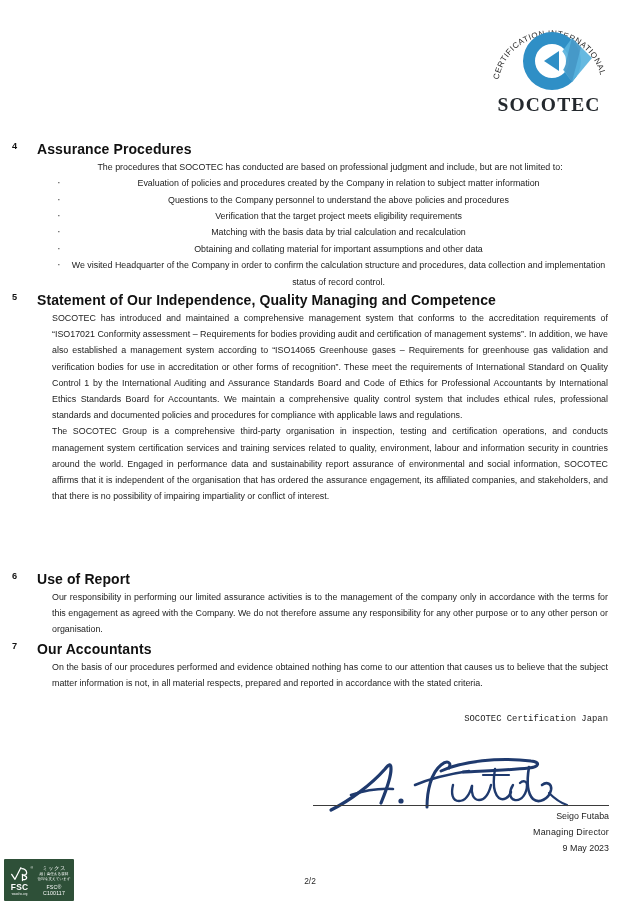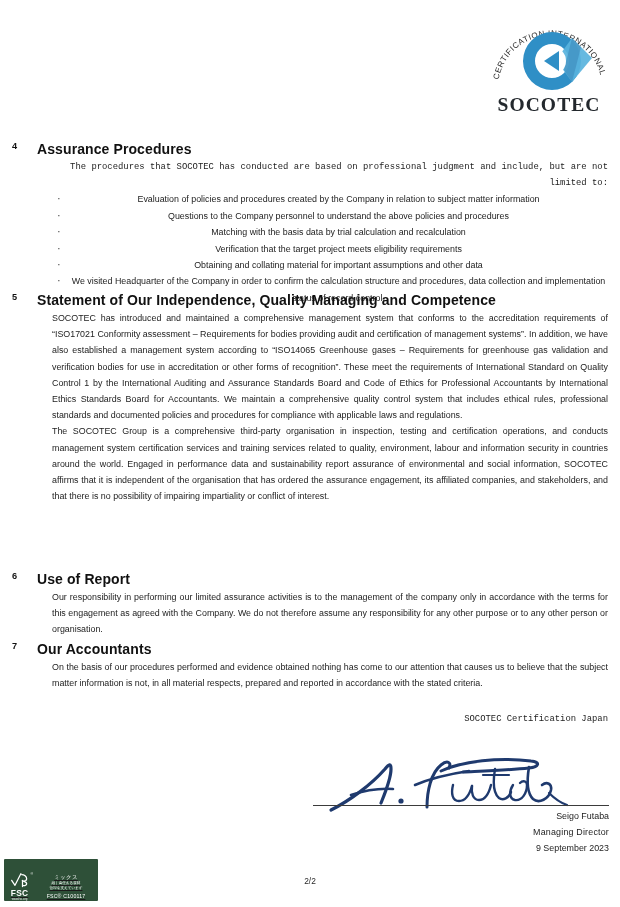--- a/index.html
+++ b/index.html
@@ -69,21 +69,21 @@
 
   .body-text {
     margin: 0 0 0 0;
     padding: 0 12px 0 52px;
     font-size: 8.9px;
     line-height: 16.2px;
     text-align: justify;
     text-justify: inter-word;
     color: #1c1c1c;
   }
-  .body-text.lead { text-align: right; font-family: Liberation Mono, monospace; }
+  .body-text.lead { text-align: center; }
 
   ul.bullets {
     list-style: none;
     margin: 0;
     padding: 0 12px 0 57px;
   }
   ul.bullets li {
     position: relative;
     font-size: 8.9px;
     line-height: 16.4px;
@@ -143,28 +143,27 @@
     top: 876px;
     text-align: center;
     font-size: 8.4px;
     color: #2a2a2a;
   }
 
   .fsc {
     position: absolute;
     left: 4px;
     top: 859px;
-    width: 94px;
+    width: 70px;
     height: 42px;
     background: #2e5038;
     border-radius: 1px;
     display: flex;
-    align-items: flex-end;
+    align-items: center;
     overflow: hidden;
-    text-decoration: underline;
   }
   .fsc-left {
     width: 31px;
     position: relative;
     display: flex;
     flex-direction: column;
     align-items: center;
     justify-content: center;
     padding-top: 1px;
   }
@@ -250,22 +249,22 @@
 
   <div class="section" style="top:141px;">
     <div class="sec-head">
       <span class="sec-num">4</span>
       <span class="sec-title">Assurance Procedures</span>
     </div>
     <p class="body-text lead">The procedures that SOCOTEC has conducted are based on professional judgment and include, but are not limited to:</p>
     <ul class="bullets">
       <li>Evaluation of policies and procedures created by the Company in relation to subject matter information</li>
       <li>Questions to the Company personnel to understand the above policies and procedures</li>
+      <li>Verification that the target project meets eligibility requirements</li>
       <li>Matching with the basis data by trial calculation and recalculation</li>
-      <li>Verification that the target project meets eligibility requirements</li>
       <li>Obtaining and collating material for important assumptions and other data</li>
       <li>We visited Headquarter of the Company in order to confirm the calculation structure and procedures, data collection and implementation status of record control.</li>
     </ul>
   </div>
 
   <div class="section" style="top:292px;">
     <div class="sec-head">
       <span class="sec-num">5</span>
       <span class="sec-title">Statement of Our Independence, Quality Managing and Competence</span>
     </div>
@@ -311,21 +310,21 @@
         <path d="M172,14 C170,26 170,38 176,43 C180,46 186,43 188,37" stroke-width="2.4"></path>
         <path d="M190,30 C186,36 186,44 192,45 C199,46 204,38 204,30 C204,26 200,25 197,28" stroke-width="2.4"></path>
         <path d="M206,12 C204,24 204,38 210,44 C216,49 226,44 228,35 C229,29 224,26 219,30" stroke-width="2.6"></path>
 
         <path d="M226,38 C232,44 238,48 244,50" stroke-width="2.2"></path>
       </g>
     </svg>
     <div class="sig-line"></div>
     <div class="sig-name">Seigo Futaba</div>
     <div class="sig-role">Managing  Director</div>
-    <div class="sig-date">9 September 2023</div>
+    <div class="sig-date">9 May 2023</div>
   </div>
 
   <div class="page-num">2/2</div>
 
   <div class="fsc">
     <div class="fsc-left">
       <span class="fsc-r">®</span>
       <svg class="fsc-tree" viewBox="0 0 24 20">
         <g fill="none" stroke="#ffffff" stroke-width="1.5" stroke-linecap="round" stroke-linejoin="round">
           <path d="M2,11 L6,17 L13,3"></path>

